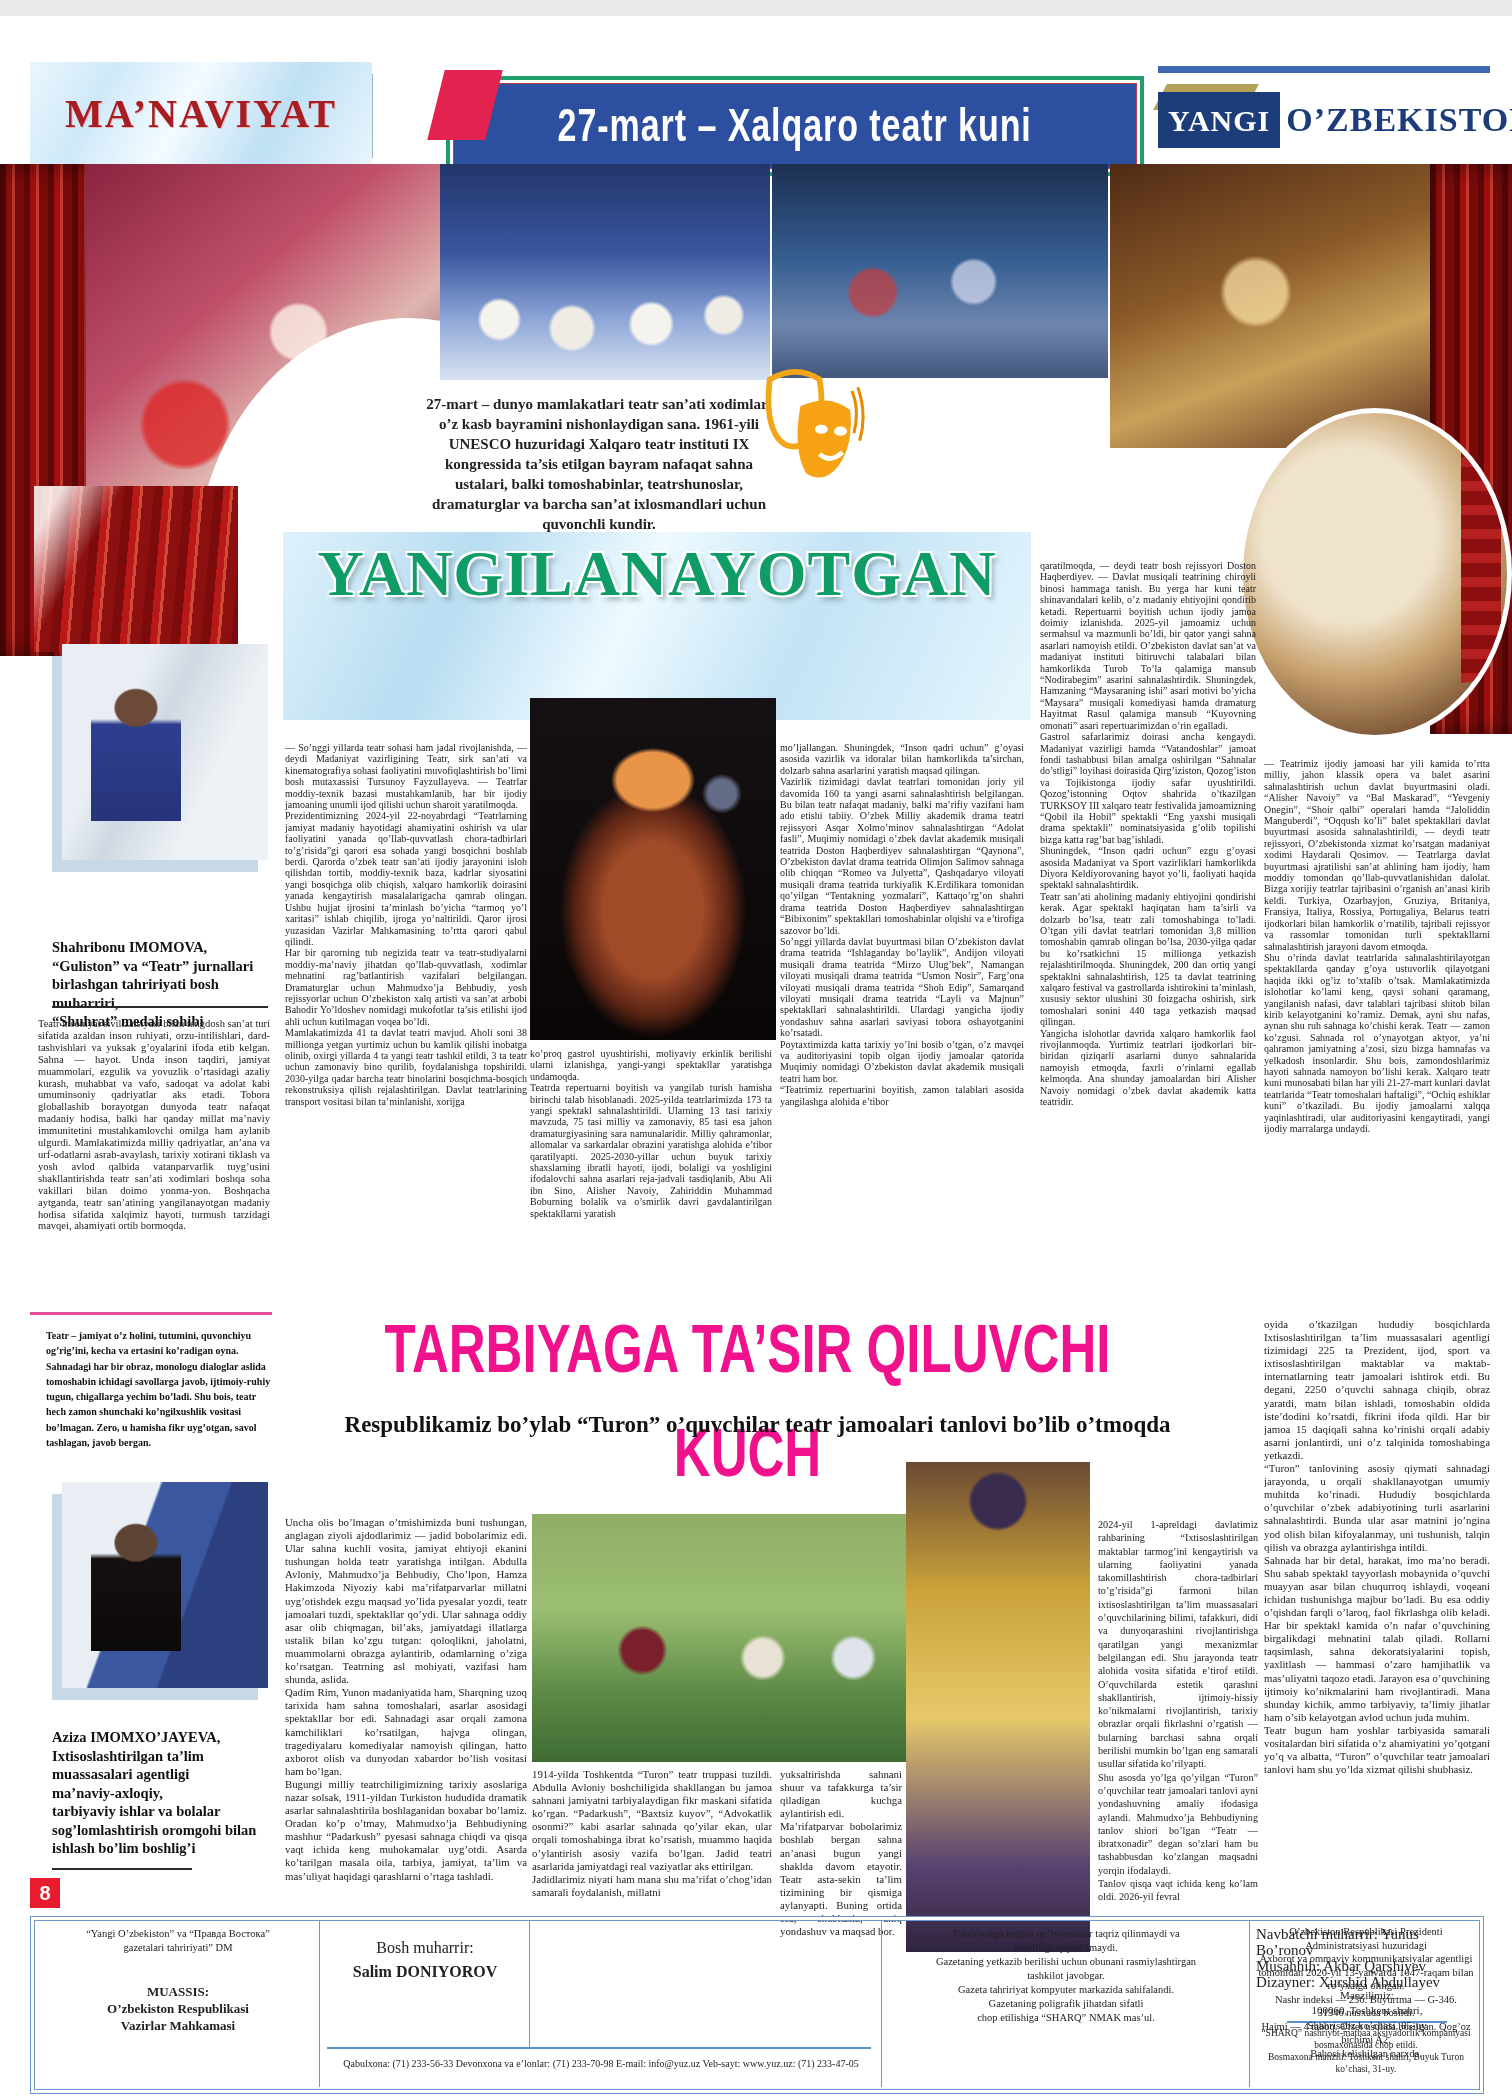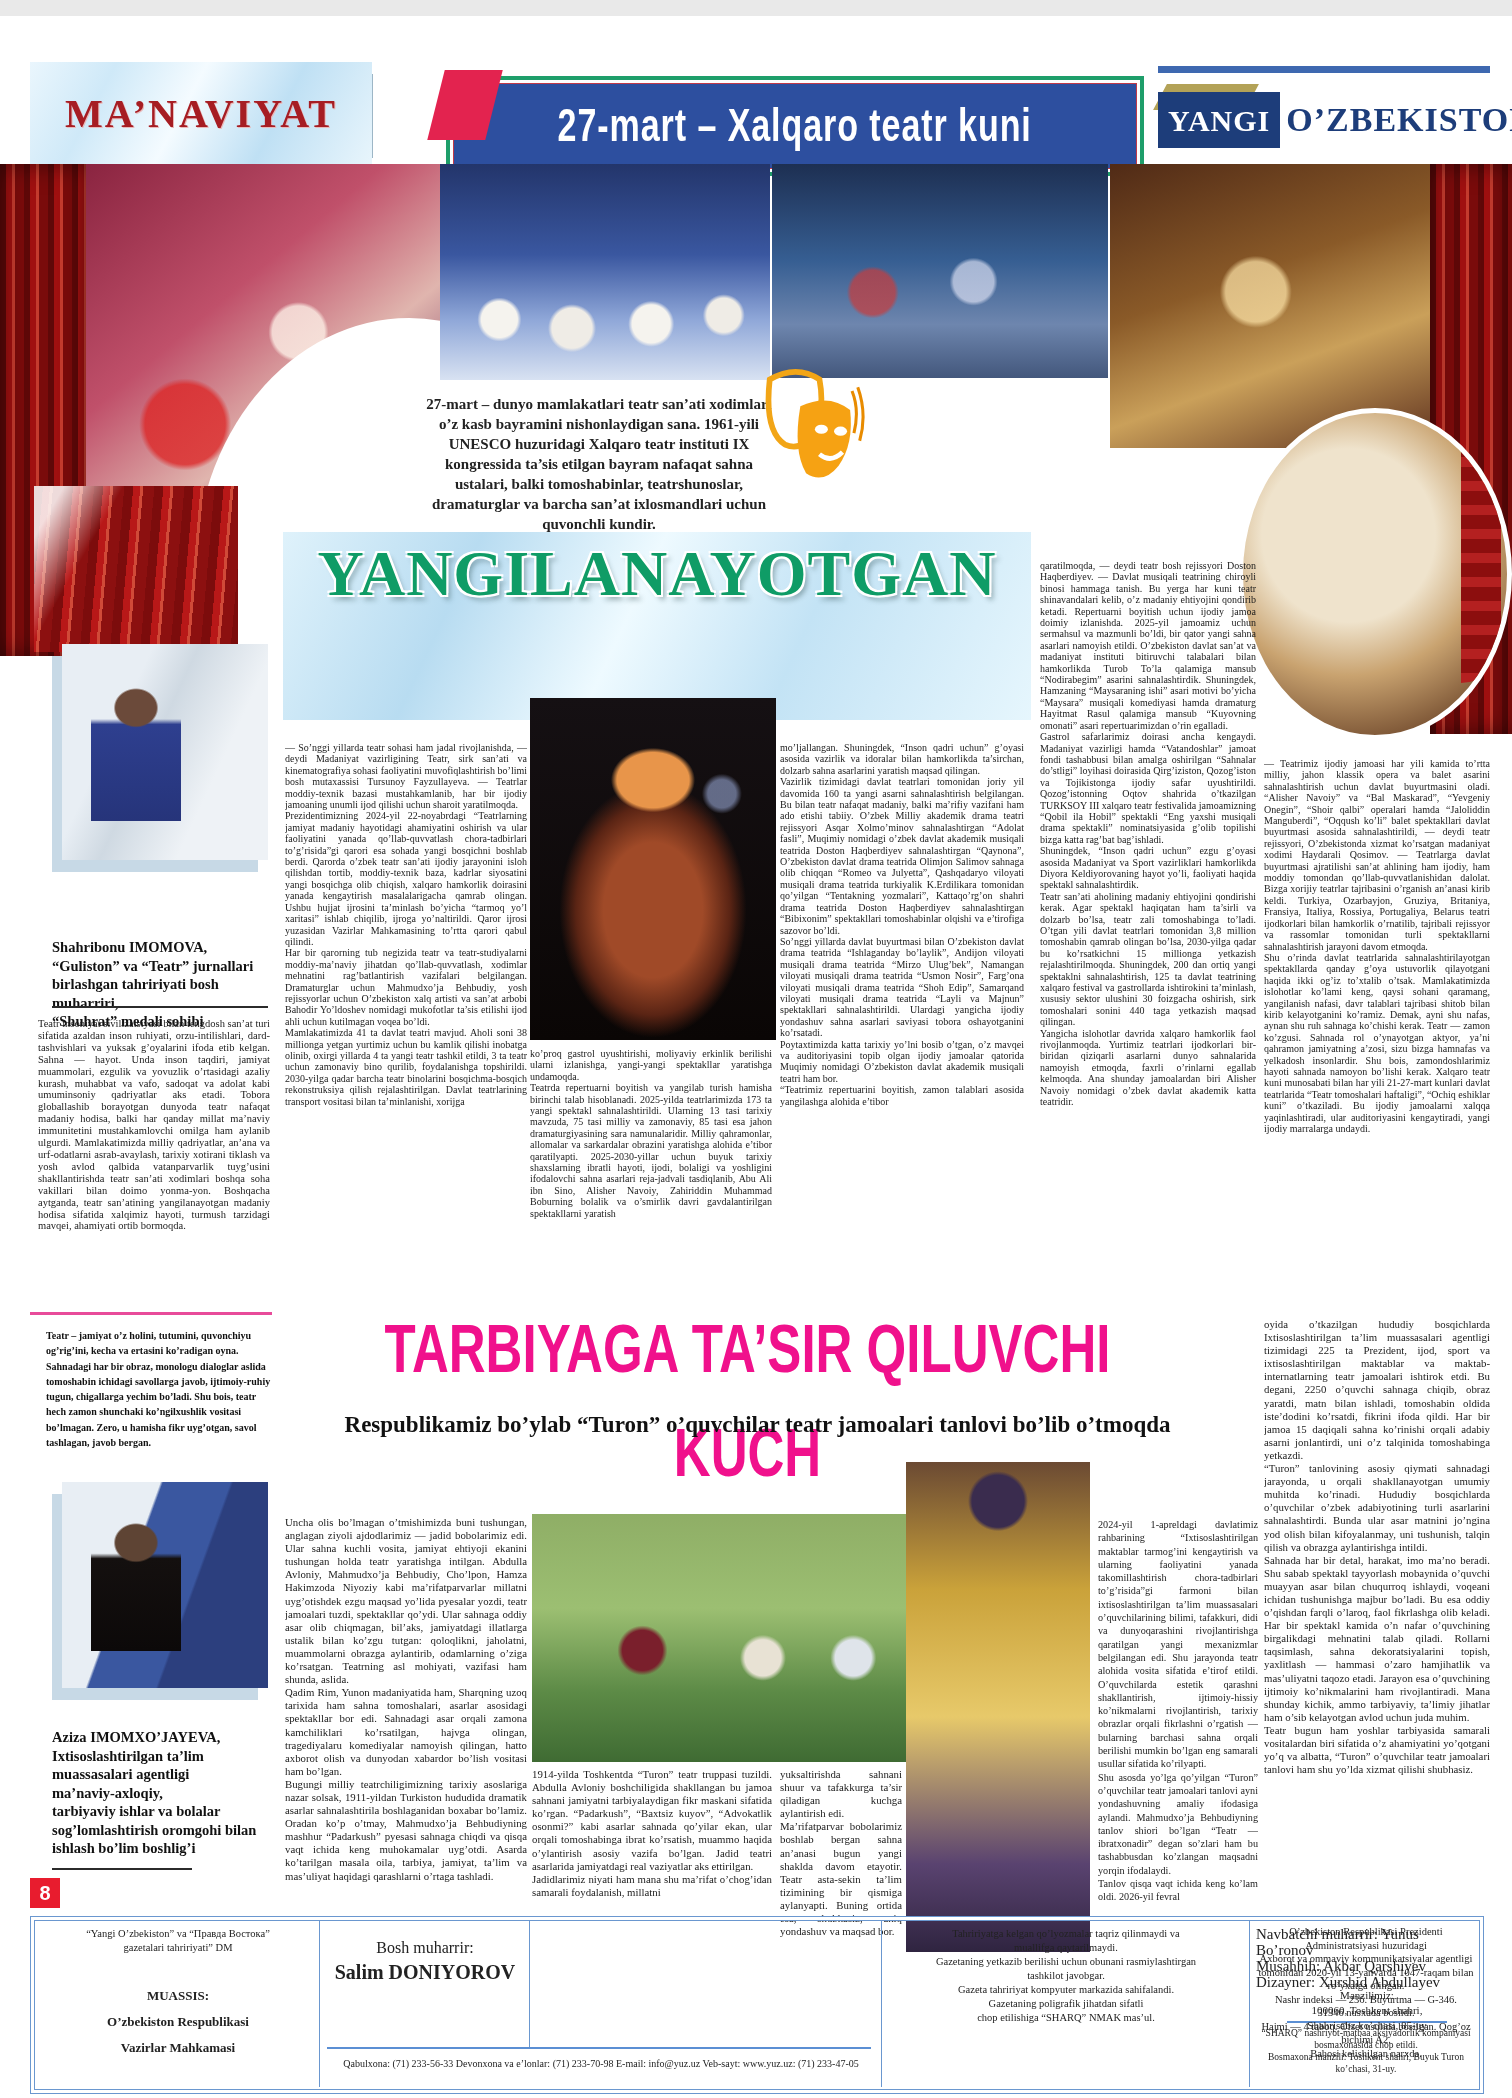--- a/index.html
+++ b/index.html
@@ -234,26 +234,26 @@
 Teatr bugun ham yoshlar tarbiyasida samarali vositalardan biri sifatida o’z ahamiyatini yo’qotgani yo’q va albatta, “Turon” o’quvchilar teatr jamoalari tanlovi ham shu yo’lda xizmat qilishi shubhasiz.</div>
 
   <div class="abs footer-box">
     <span class="fvline" style="left:284px;top:0;height:166px;"></span>
     <span class="fvline" style="left:494px;top:0;height:126px;"></span>
     <span class="fvline" style="left:846px;top:0;height:166px;"></span>
     <span class="fvline" style="left:1214px;top:0;height:166px;"></span>
 
     <div class="fcell" style="left:6px;top:6px;width:274px;">“Yangi O’zbekiston” va “Правда Востока”
 gazetalari tahririyati” DM</div>
-    <div class="fcell" style="left:6px;top:62px;width:274px;font-weight:bold;font-size:13px;line-height:26px;">MUASSIS:
+    <div class="fcell" style="left:6px;top:62px;width:274px;font-weight:bold;font-size:13px;line-height:17px;">MUASSIS:
 O’zbekiston Respublikasi
 Vazirlar Mahkamasi</div>
 
     <div class="fcell" style="left:292px;top:20px;width:196px;font-size:16px;">Bosh muharrir:</div>
-    <div class="fcell" style="left:292px;top:44px;width:196px;font-weight:bold;font-size:20px;">Salim DONIYOROV</div>
+    <div class="fcell" style="left:292px;top:44px;width:196px;font-weight:bold;font-size:16px;">Salim DONIYOROV</div>
     <span class="fhline" style="left:292px;top:126px;width:544px;"></span>
     <div class="fcell" style="left:288px;top:136px;width:556px;font-size:10px;">Qabulxona: (71) 233-56-33        Devonxona va e’lonlar: (71) 233-70-98        E-mail: info@yuz.uz        Veb-sayt: www.yuz.uz: (71) 233-47-05</div>
 
     <div class="fcell" style="left:854px;top:6px;width:354px;">Tahririyatga kelgan qo’lyozmalar taqriz qilinmaydi va
 muallifga qaytarilmaydi.
 Gazetaning yetkazib berilishi uchun obunani rasmiylashtirgan
 tashkilot javobgar.
 Gazeta tahririyat kompyuter markazida sahifalandi.
 Gazetaning poligrafik jihatdan sifatli
 chop etilishiga “SHARQ” NMAK mas’ul.</div>

